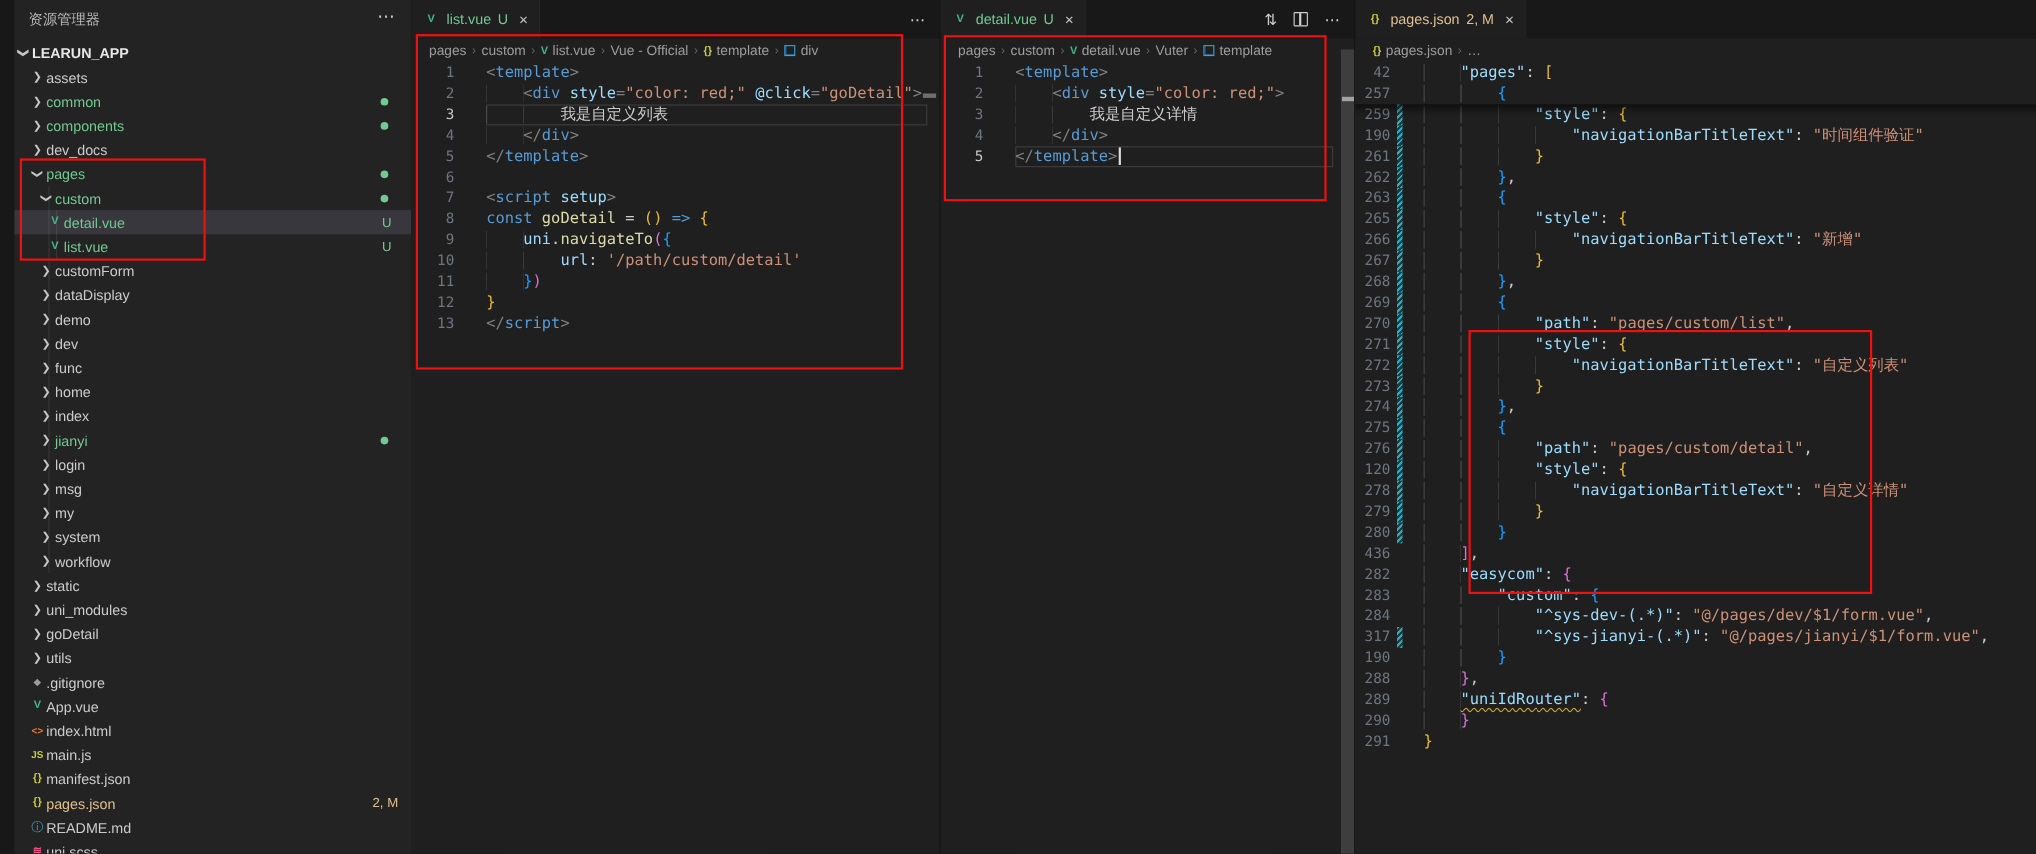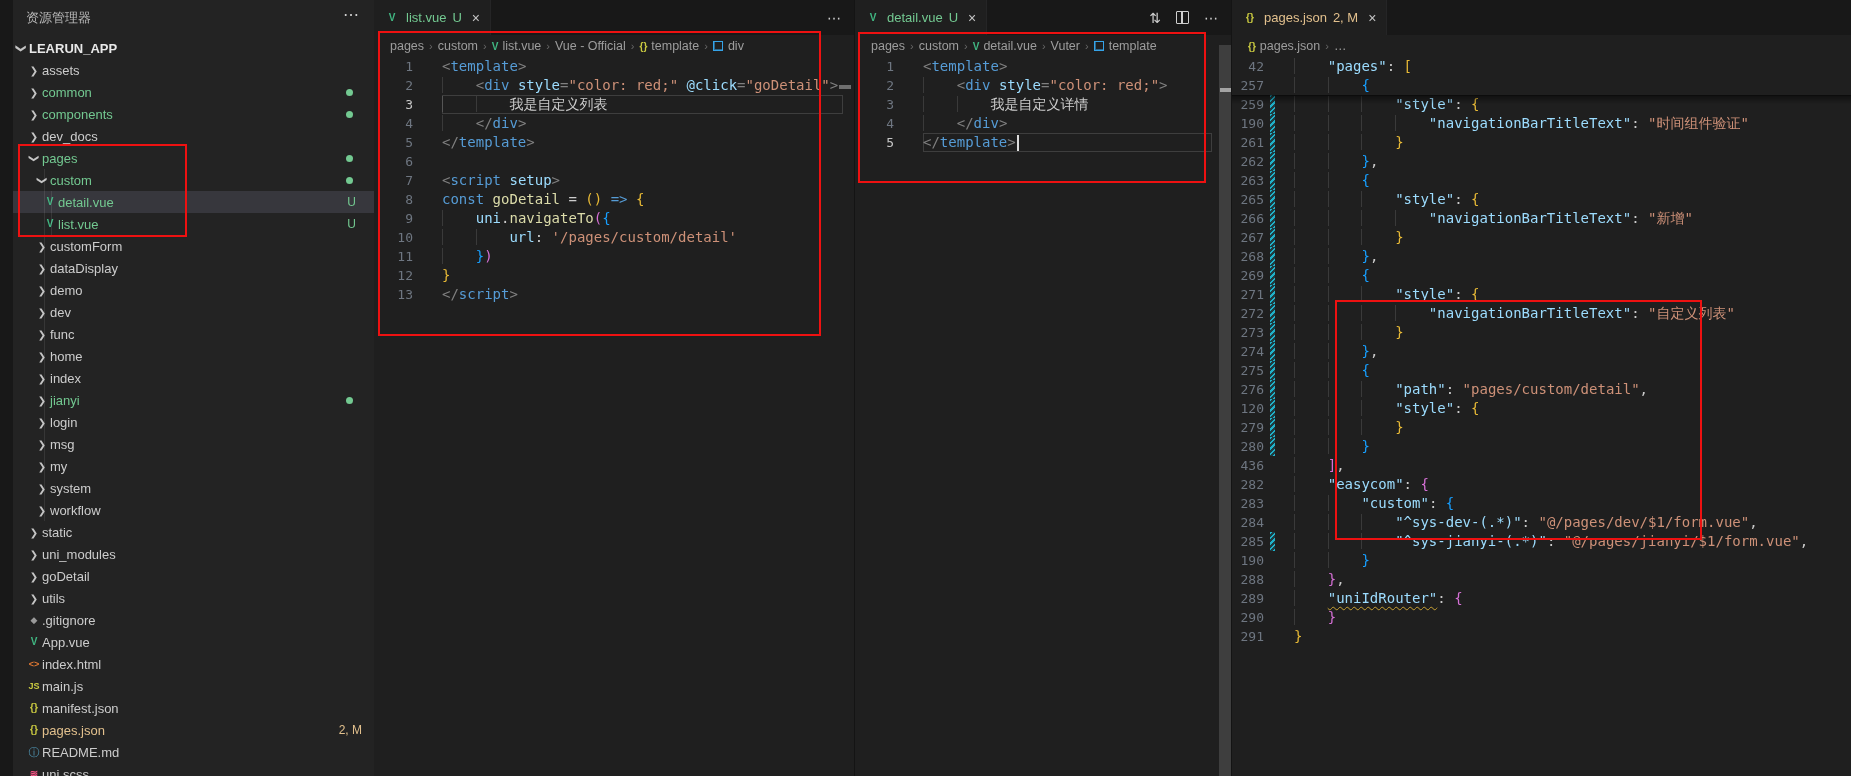--- a/index.html
+++ b/index.html
@@ -290,21 +290,21 @@
     <div class="code">
       <div class="row"><span class="ln">1</span><span class="gap"></span><span class="src"><span class="tk-pun">&lt;</span><span class="tk-tag">template</span><span class="tk-pun">&gt;</span></span></div>
       <div class="row"><span class="ln">2</span><span class="gap"></span><span class="src"><span class="tk-ws">    </span><span class="tk-pun">&lt;</span><span class="tk-tag">div</span><span class="tk-txt"> </span><span class="tk-attr">style</span><span class="tk-pun">=</span><span class="tk-str">"color: red;"</span><span class="tk-txt"> </span><span class="tk-attr">@click</span><span class="tk-pun">=</span><span class="tk-str">"goDetail"</span><span class="tk-pun">&gt;</span></span></div>
       <div class="row cur"><span class="ln">3</span><span class="gap"></span><span class="src"><span class="tk-ws">        </span><span class="tk-txt">我是自定义列表</span></span></div>
       <div class="row"><span class="ln">4</span><span class="gap"></span><span class="src"><span class="tk-ws">    </span><span class="tk-pun">&lt;/</span><span class="tk-tag">div</span><span class="tk-pun">&gt;</span></span></div>
       <div class="row"><span class="ln">5</span><span class="gap"></span><span class="src"><span class="tk-pun">&lt;/</span><span class="tk-tag">template</span><span class="tk-pun">&gt;</span></span></div>
       <div class="row"><span class="ln">6</span><span class="gap"></span><span class="src"></span></div>
       <div class="row"><span class="ln">7</span><span class="gap"></span><span class="src"><span class="tk-pun">&lt;</span><span class="tk-tag">script</span><span class="tk-txt"> </span><span class="tk-attr">setup</span><span class="tk-pun">&gt;</span></span></div>
       <div class="row"><span class="ln">8</span><span class="gap"></span><span class="src"><span class="tk-kw">const</span><span class="tk-txt"> </span><span class="tk-fn">goDetail</span><span class="tk-txt"> = </span><span class="tk-b1">()</span><span class="tk-txt"> </span><span class="tk-kw">=&gt;</span><span class="tk-txt"> </span><span class="tk-b1">{</span></span></div>
       <div class="row"><span class="ln">9</span><span class="gap"></span><span class="src"><span class="tk-ws">    </span><span class="tk-var">uni</span><span class="tk-txt">.</span><span class="tk-fn">navigateTo</span><span class="tk-b2">(</span><span class="tk-b3">{</span></span></div>
-      <div class="row"><span class="ln">10</span><span class="gap"></span><span class="src"><span class="tk-ws">        </span><span class="tk-attr">url</span><span class="tk-txt">: </span><span class="tk-str">'/pages/custom/detail'</span></span></div>
+      <div class="row"><span class="ln">10</span><span class="gap"></span><span class="src"><span class="tk-ws">        </span><span class="tk-attr">url</span><span class="tk-txt">: </span><span class="tk-str">'/path/custom/detail'</span></span></div>
       <div class="row"><span class="ln">11</span><span class="gap"></span><span class="src"><span class="tk-ws">    </span><span class="tk-b3">}</span><span class="tk-b2">)</span></span></div>
       <div class="row"><span class="ln">12</span><span class="gap"></span><span class="src"><span class="tk-b1">}</span></span></div>
       <div class="row"><span class="ln">13</span><span class="gap"></span><span class="src"><span class="tk-pun">&lt;/</span><span class="tk-tag">script</span><span class="tk-pun">&gt;</span></span></div>
     </div>
     <div class="ovr-dash" style="left: 465px; top: 85px; width: 12px; height: 4px;"></div>
   </section>
 <section class="edgroup" id="ed2">
     <div class="tabbar">
       <div class="tab">
         <span class="fi fi-vue">V</span>
@@ -377,34 +377,36 @@
       <div class="row"><span class="ln">259</span><span class="gap mod"></span><span class="src"><span class="tk-ws">            </span><span class="tk-key">"style"</span><span class="tk-txt">: </span><span class="tk-b1">{</span></span></div>
       <div class="row"><span class="ln">190</span><span class="gap mod"></span><span class="src"><span class="tk-ws">                </span><span class="tk-key">"navigationBarTitleText"</span><span class="tk-txt">: </span><span class="tk-str">"时间组件验证"</span></span></div>
       <div class="row"><span class="ln">261</span><span class="gap mod"></span><span class="src"><span class="tk-ws">            </span><span class="tk-b1">}</span></span></div>
       <div class="row"><span class="ln">262</span><span class="gap mod"></span><span class="src"><span class="tk-ws">        </span><span class="tk-b3">}</span><span class="tk-txt">,</span></span></div>
       <div class="row"><span class="ln">263</span><span class="gap mod"></span><span class="src"><span class="tk-ws">        </span><span class="tk-b3">{</span></span></div>
       <div class="row"><span class="ln">265</span><span class="gap mod"></span><span class="src"><span class="tk-ws">            </span><span class="tk-key">"style"</span><span class="tk-txt">: </span><span class="tk-b1">{</span></span></div>
       <div class="row"><span class="ln">266</span><span class="gap mod"></span><span class="src"><span class="tk-ws">                </span><span class="tk-key">"navigationBarTitleText"</span><span class="tk-txt">: </span><span class="tk-str">"新增"</span></span></div>
       <div class="row"><span class="ln">267</span><span class="gap mod"></span><span class="src"><span class="tk-ws">            </span><span class="tk-b1">}</span></span></div>
       <div class="row"><span class="ln">268</span><span class="gap mod"></span><span class="src"><span class="tk-ws">        </span><span class="tk-b3">}</span><span class="tk-txt">,</span></span></div>
       <div class="row"><span class="ln">269</span><span class="gap mod"></span><span class="src"><span class="tk-ws">        </span><span class="tk-b3">{</span></span></div>
+      <div class="row"><span class="ln">270</span><span class="gap mod"></span><span class="src"><span class="tk-ws">            </span><span class="tk-key">"path"</span><span class="tk-txt">: </span><span class="tk-str">"pages/custom/list"</span><span class="tk-txt">,</span></span></div>
       <div class="row"><span class="ln">271</span><span class="gap mod"></span><span class="src"><span class="tk-ws">            </span><span class="tk-key">"style"</span><span class="tk-txt">: </span><span class="tk-b1">{</span></span></div>
       <div class="row"><span class="ln">272</span><span class="gap mod"></span><span class="src"><span class="tk-ws">                </span><span class="tk-key">"navigationBarTitleText"</span><span class="tk-txt">: </span><span class="tk-str">"自定义列表"</span></span></div>
       <div class="row"><span class="ln">273</span><span class="gap mod"></span><span class="src"><span class="tk-ws">            </span><span class="tk-b1">}</span></span></div>
       <div class="row"><span class="ln">274</span><span class="gap mod"></span><span class="src"><span class="tk-ws">        </span><span class="tk-b3">}</span><span class="tk-txt">,</span></span></div>
       <div class="row"><span class="ln">275</span><span class="gap mod"></span><span class="src"><span class="tk-ws">        </span><span class="tk-b3">{</span></span></div>
       <div class="row"><span class="ln">276</span><span class="gap mod"></span><span class="src"><span class="tk-ws">            </span><span class="tk-key">"path"</span><span class="tk-txt">: </span><span class="tk-str">"pages/custom/detail"</span><span class="tk-txt">,</span></span></div>
       <div class="row"><span class="ln">120</span><span class="gap mod"></span><span class="src"><span class="tk-ws">            </span><span class="tk-key">"style"</span><span class="tk-txt">: </span><span class="tk-b1">{</span></span></div>
+      <div class="row"><span class="ln">278</span><span class="gap mod"></span><span class="src"><span class="tk-ws">                </span><span class="tk-key">"navigationBarTitleText"</span><span class="tk-txt">: </span><span class="tk-str">"自定义详情"</span></span></div>
       <div class="row"><span class="ln">279</span><span class="gap mod"></span><span class="src"><span class="tk-ws">            </span><span class="tk-b1">}</span></span></div>
       <div class="row"><span class="ln">280</span><span class="gap mod"></span><span class="src"><span class="tk-ws">        </span><span class="tk-b3">}</span></span></div>
       <div class="row"><span class="ln">436</span><span class="gap"></span><span class="src"><span class="tk-ws">    </span><span class="tk-b2">]</span><span class="tk-txt">,</span></span></div>
       <div class="row"><span class="ln">282</span><span class="gap"></span><span class="src"><span class="tk-ws">    </span><span class="tk-key">"easycom"</span><span class="tk-txt">: </span><span class="tk-b2">{</span></span></div>
       <div class="row"><span class="ln">283</span><span class="gap"></span><span class="src"><span class="tk-ws">        </span><span class="tk-key">"custom"</span><span class="tk-txt">: </span><span class="tk-b3">{</span></span></div>
       <div class="row"><span class="ln">284</span><span class="gap"></span><span class="src"><span class="tk-ws">            </span><span class="tk-key">"^sys-dev-(.*)"</span><span class="tk-txt">: </span><span class="tk-str">"@/pages/dev/$1/form.vue"</span><span class="tk-txt">,</span></span></div>
-      <div class="row"><span class="ln">285</span><span class="gap mod"></span><span class="src"><span class="tk-ws">            </span><span class="tk-key">"^sys-jianyi-(.*)"</span><span class="tk-txt">: </span><span class="tk-str">"@/pages/jianyi/$1/form.vue"</span><span class="tk-txt">,</span></span></div>
+      <div class="row"><span class="ln">317</span><span class="gap mod"></span><span class="src"><span class="tk-ws">            </span><span class="tk-key">"^sys-jianyi-(.*)"</span><span class="tk-txt">: </span><span class="tk-str">"@/pages/jianyi/$1/form.vue"</span><span class="tk-txt">,</span></span></div>
       <div class="row"><span class="ln">190</span><span class="gap"></span><span class="src"><span class="tk-ws">        </span><span class="tk-b3">}</span></span></div>
       <div class="row"><span class="ln">288</span><span class="gap"></span><span class="src"><span class="tk-ws">    </span><span class="tk-b2">}</span><span class="tk-txt">,</span></span></div>
       <div class="row"><span class="ln">289</span><span class="gap"></span><span class="src"><span class="tk-ws">    </span><span class="tk-warnkey">"uniIdRouter"</span><span class="tk-txt">: </span><span class="tk-b2">{</span></span></div>
       <div class="row"><span class="ln">290</span><span class="gap"></span><span class="src"><span class="tk-ws">    </span><span class="tk-b2">}</span></span></div>
       <div class="row"><span class="ln">291</span><span class="gap"></span><span class="src"><span class="tk-b1">}</span></span></div>
       <div class="sticky-shadow"></div>
     </div>
   </section>
 
 <div id="annotations">

